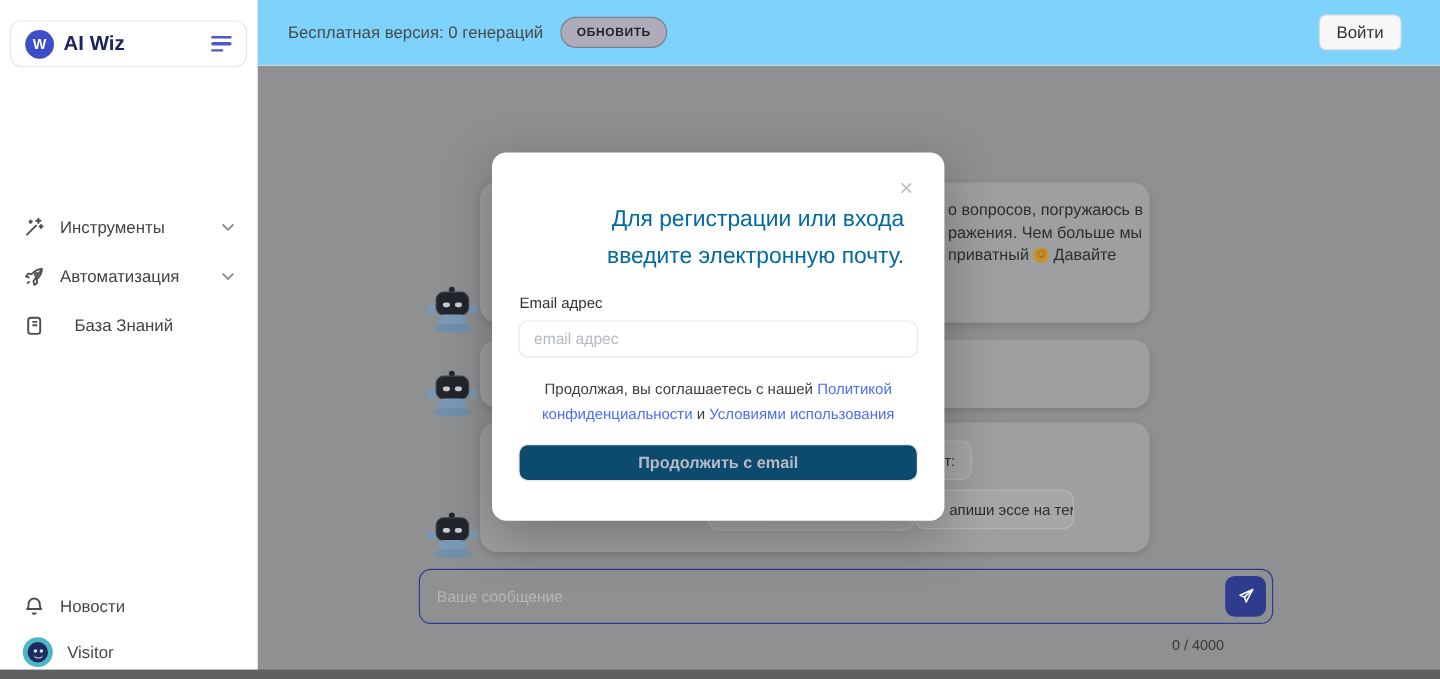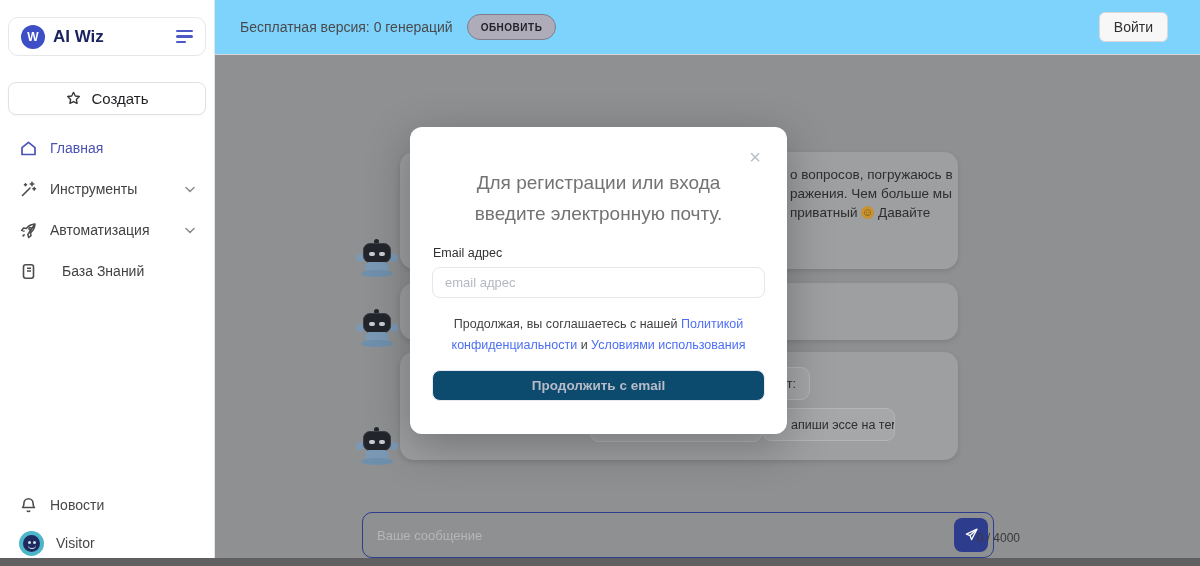--- a/index.html
+++ b/index.html
@@ -66,36 +66,36 @@
   .robot .head { position:absolute; left:7px; top:4px; width:28px; height:20px; background:#22252b; border-radius:7px;
                  border:1px solid #3a3e46; }
   .robot .eye { position:absolute; top:8px; width:6px; height:4px; border-radius:3px; background:#c9ccd1; }
   .robot .eye.l { left:5px; } .robot .eye.r { left:15px; }
   .robot .pod { position:absolute; top:15px; width:8px; height:8px; border-radius:50%; background:#7b99b5; }
   .robot .pod.l { left:0px; } .robot .pod.r { right:0px; }
   .robot .body { position:absolute; left:9px; top:23px; width:24px; height:10px; background:#7b99b5; border-radius:5px; }
   .robot .base { position:absolute; left:5px; top:31px; width:32px; height:7px; background:#6f90ad; border-radius:50%; }
   .rb1 { left:141px; top:184px; } .rb2 { left:141px; top:254px; } .rb3 { left:141px; top:372px; }
 
-  .input-row { position:absolute; left:147px; top:419px; width:632px; height:46px; border:1.5px solid #2e3c8e;
-               border-radius:10px; background:transparent;margin-top:38px; }
+  .input-row { position:absolute; left:134px; top:419px; width:712px; height:46px; border:1.5px solid #2e3c8e;
+               border-radius:10px; background:transparent; }
   .msg-input { position:absolute; left:14px; top:0; width:580px; height:100%; background:transparent; border:none;
                outline:none; font-size:13px; color:#dcdcde; font-family:"Liberation Sans", sans-serif; }
   .msg-input::placeholder { color:#b6b6b8; }
   .send-btn { position:absolute; right:5px; top:4.5px; width:34px; height:34px; background:#2e3c8e; border:none;
               border-radius:8px; display:flex; align-items:center; justify-content:center; cursor:pointer; }
   .char-counter { position:absolute; right:180px; top:476px; font-size:12px; color:#39393b; }
 
   .bottom-strip { position:absolute; left:0; bottom:0; width:1200px; height:8px; background:#606063; z-index:40; }
 
   
   .modal { position:absolute; left:410px; top:127px; width:377px; height:307px; background:#ffffff; border-radius:12px;
            box-shadow:0 12px 45px rgba(0,0,0,.28); z-index:100; }
   .modal-close { position:absolute; right:26px; top:20px; font-size:20px; color:#b9bdc7; cursor:pointer; line-height:1; }
-  .modal-title { margin:40px auto 0; width:310px; text-align:center; font-size:19px; line-height:31px; color:#737373; }
+  .modal-title { margin:40px auto 0; width:310px; text-align:right; font-size:19px; line-height:31px; color:#0369a1; }
   .email-label { margin:17px 0 0 23px; font-size:12.5px; color:#303032; }
   .email-input { display:block; margin:7px auto 0; width:333px; height:31px; border:1px solid #e4e6ea; border-radius:8px;
                  padding:0 12px; font-size:13px; color:#333; outline:none; font-family:"Liberation Sans", sans-serif; }
   .email-input::placeholder { color:#b4b8c0; }
   .consent { margin:16px auto 0; width:330px; text-align:center; font-size:12.5px; line-height:21px; color:#3f3f41; }
   .consent a { color:#4c6ef5; text-decoration:none; cursor:pointer; }
   .continue-btn { display:block; margin:14px auto 0; width:333px; height:31px; background:#0c4a6e; border:1px solid #e7e9f0;
                   border-radius:8px; font-size:13.5px; font-weight:bold; color:#b7bbc8; cursor:pointer;
                   font-family:"Liberation Sans", sans-serif; }
 
@@ -110,33 +110,21 @@
     <div class="logo-card">
       <div class="logo-circle">W</div>
       <div class="brand">AI Wiz</div>
       <div class="menu-icon">
           <i></i>
           <i></i>
           <i></i>
         </div>
     </div>
 
-    <div class="create-btn">
-      <svg class="ic" width="17" height="17" viewBox="0 0 19 19" fill="none" stroke="#333" stroke-width="1.5" stroke-linejoin="round">
-          <path d="M9.5 2.6l2 4.1 4.5.6-3.3 3.2.8 4.5-4-2.1-4 2.1.8-4.5L3 7.3l4.5-.6z"></path>
-        </svg>
-      <span>Создать</span>
-    </div>
-
-    <div class="nav-item active" style="top:134px;">
-      <svg class="ic" width="19" height="19" viewBox="0 0 19 19" fill="none" stroke="#4b52b6" stroke-width="1.7" stroke-linejoin="round">
-          <path d="M3 8.6L9.5 3.4 16 8.6v6.9H3z"></path>
-        </svg>
-      <span>Главная</span>
-    </div>
+
 
     <div class="nav-item" style="top:175px;">
       <svg class="ic" width="19" height="19" viewBox="0 0 19 19" fill="none" stroke="#4c4c4e" stroke-width="1.6" stroke-linecap="round">
           <path d="M3.5 15.5L11 8"></path>
           <path d="M13 2.2v3.6M11.2 4h3.6"></path>
           <path d="M15.2 7.5v2.6M13.9 8.8h2.6"></path>
           <path d="M6.5 3.8v2M5.5 4.8h2"></path>
         </svg>
       <span>Инструменты</span>
       <svg class="chev" width="10" height="7" viewBox="0 0 10 7" fill="none" stroke="#8a8a8c" stroke-width="1.5" stroke-linecap="round">

